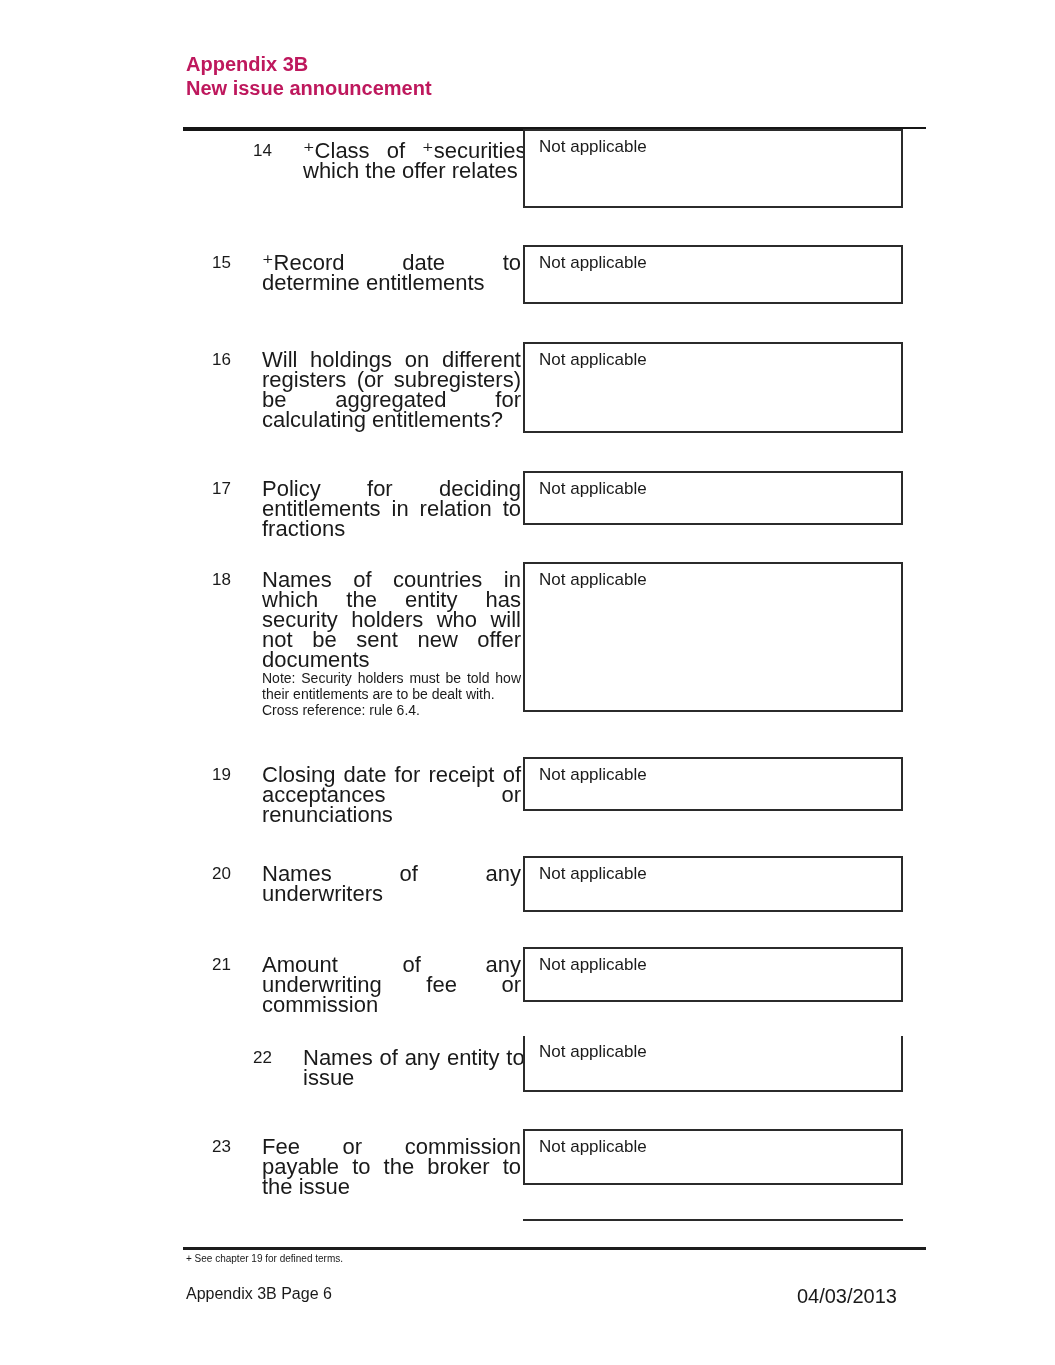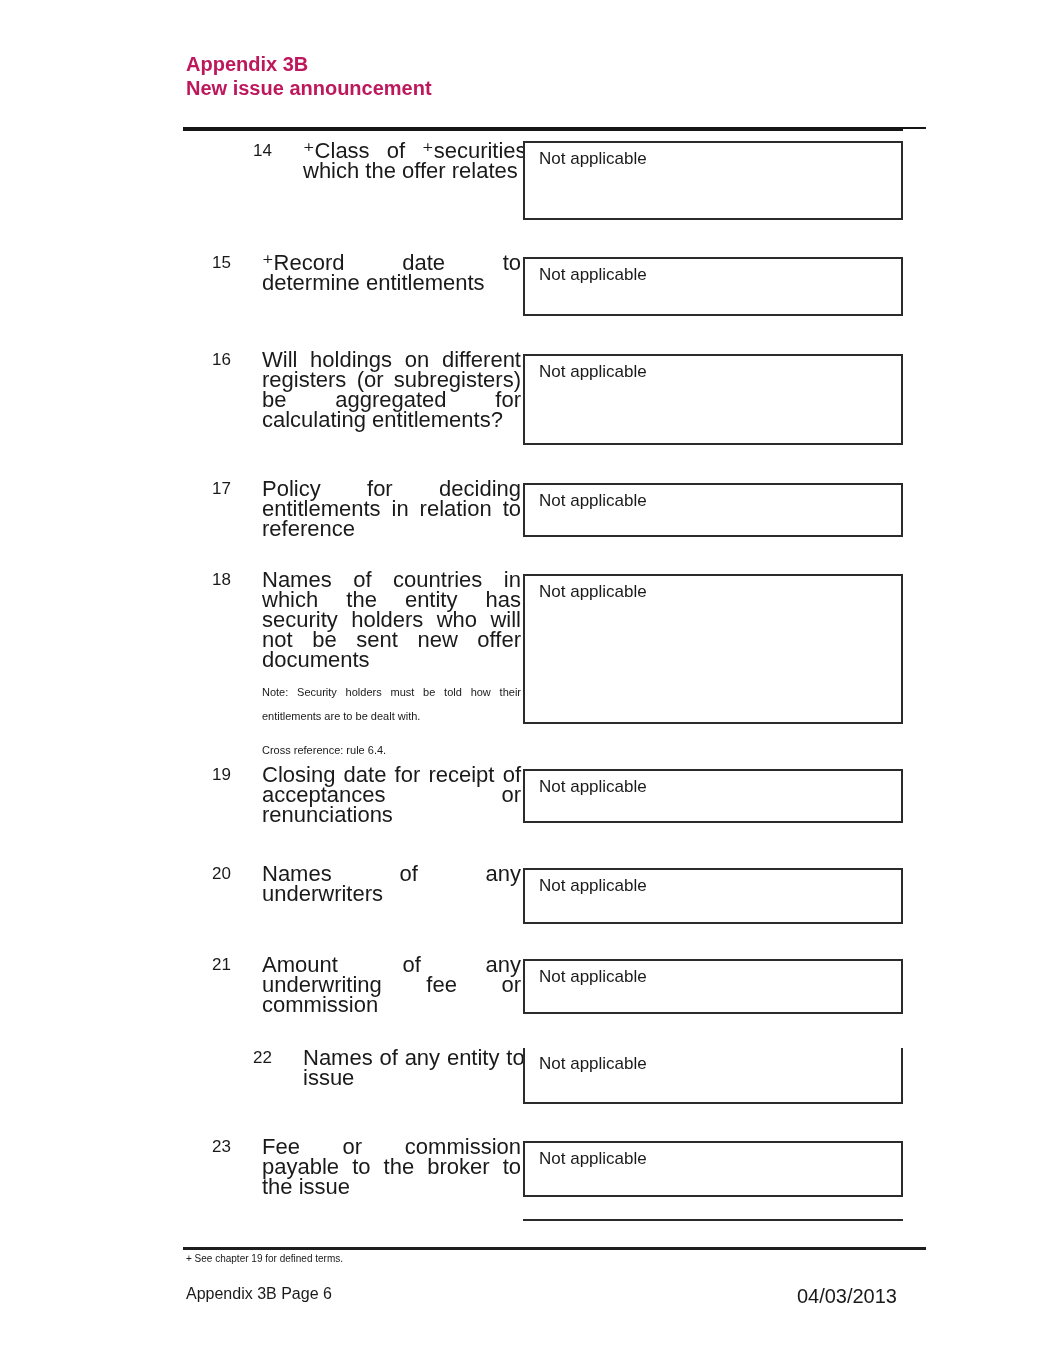--- a/index.html
+++ b/index.html
@@ -17,25 +17,25 @@
 
   .row { position:absolute; left:183px; width:745px; }
   .item-number {
     position:absolute; left:29px; top:0; padding-top:8px;
     font-size:17px; line-height:20px;
   }
   .item-label {
     position:absolute; left:79px; top:0; width:259px; padding-top:8px;
   }
   .label-text { margin:0; font-size:22px; line-height:20px; text-align:justify; }
-  .note { margin:10px 0 0 0; font-size:11px; line-height:24px; text-align:justify; }
+  .note { margin:0 0 0 0; font-size:14px; line-height:16px; text-align:justify; }
   .pad-lg .item-number, .pad-lg .item-label { padding-top:12px;margin-left:41px; }
 
   .answer-box {
-    position:absolute; left:340px; top:12px; width:380px;
+    position:absolute; left:340px; top:0; width:380px;
     border:2px solid #2b2b2b; box-sizing:border-box; background:#fff;
   }
   .answer-box.no-top { border-top:none; }
   .answer-text { padding:6px 10px 0 14px; font-size:17px; line-height:20px; }
 
   .short-line  { position:absolute; left:523px; top:1219px; width:380px; height:2px; background:#2b2b2b; }
   .footer-rule { position:absolute; left:183px; top:1247px; width:743px; height:3px; background:#1d1d1d; }
   .footnote     { position:absolute; left:186px; top:1253px; font-size:10px; }
   .footer-left  { position:absolute; left:186px; top:1285px; font-size:16px;text-align:right; }
   .footer-right { position:absolute; right:158px; top:1285px; font-size:20px; }
@@ -79,21 +79,21 @@
       <p class="label-text">Will holdings on different registers (or subregisters) be aggregated for calculating entitlements?</p>
     </div>
     <div class="answer-box" style="height:91px">
       <div class="answer-text">Not applicable</div>
     </div>
   </div>
 
   <div class="row" style="top:471px">
     <div class="item-number">17</div>
     <div class="item-label">
-      <p class="label-text">Policy for deciding entitlements in relation to reference</p>
+      <p class="label-text">Policy for deciding entitlements in relation to fractions</p>
     </div>
     <div class="answer-box" style="height:54px">
       <div class="answer-text">Not applicable</div>
     </div>
   </div>
 
   <div class="row" style="top:562px">
     <div class="item-number">18</div>
     <div class="item-label">
       <p class="label-text">Names of countries in which the entity has security holders who will not be sent new offer documents</p>

